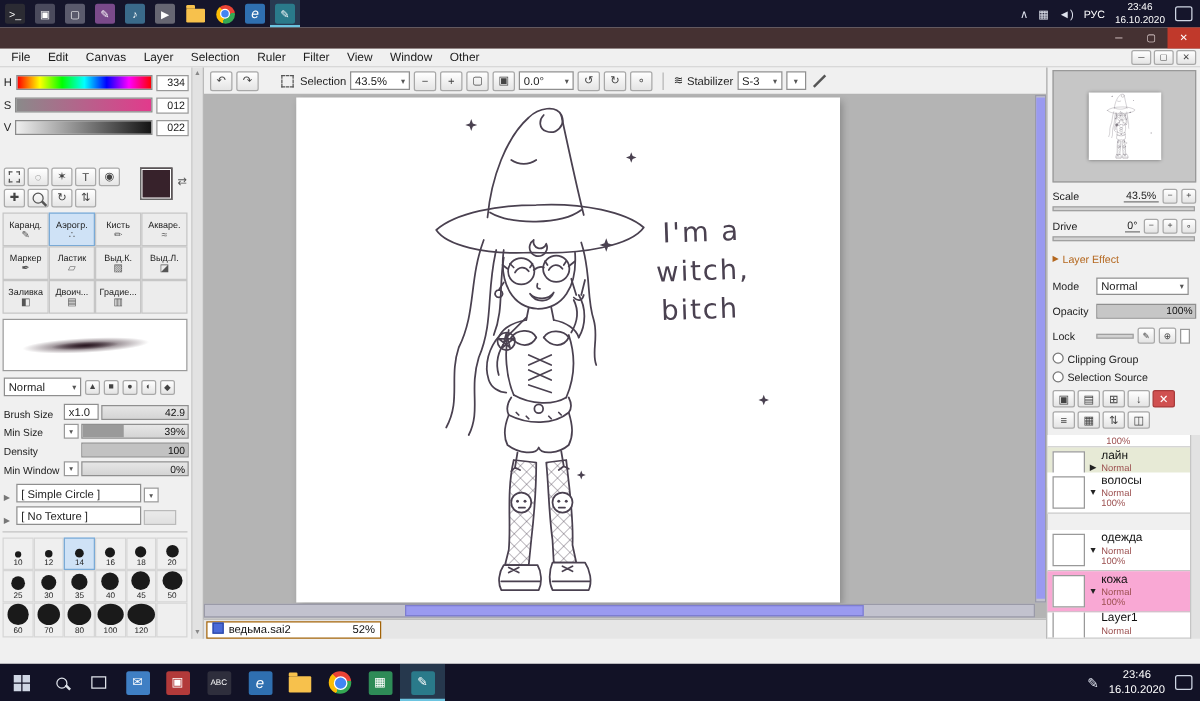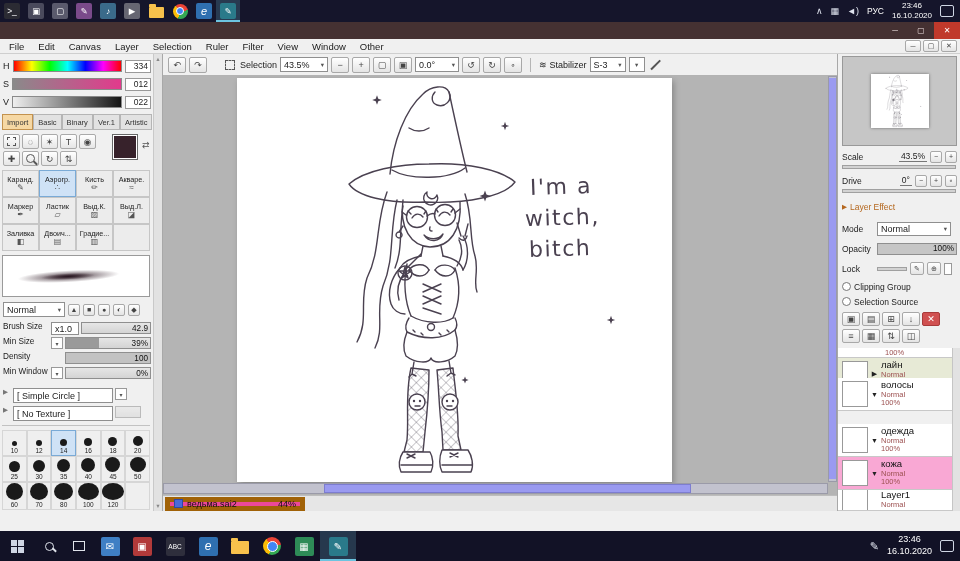--- a/index.html
+++ b/index.html
@@ -58,40 +58,40 @@
 .ptab.sel{background:#f6d8a4;border-color:#c3924e}
 .mini{width:17px;height:15px;display:flex;align-items:center;justify-content:center;border:1px solid #aaa;background:linear-gradient(#fff,#e6e6e6);color:#444;border-radius:2px;font-size:9px}
 .swatch{position:absolute;left:112px;top:80px;width:26px;height:26px;background:#37222b;border:1px solid #666;box-shadow:inset 0 0 0 1px #fff}
 .bgrid{position:absolute;left:2px;top:116px;width:148px;display:grid;grid-template-columns:repeat(4,1fr)}
 .bcell{height:27px;border:1px solid #c6c6c6;display:flex;flex-direction:column;align-items:center;justify-content:center;font-size:7.2px;background:#ececec;color:#222;overflow:hidden}
 .bcell .g{font-size:8px;color:#555;line-height:1.1}
 .bcell.sel{background:#cfe2f6;border-color:#7aaad6}
 .stroke-box{position:absolute;left:2px;top:201px;width:148px;height:42px;background:#fff;border:1px solid #9a9a9a;overflow:hidden}
 .stroke{position:absolute;left:8px;top:11px;width:128px;height:18px;background:radial-gradient(ellipse 55% 46% at 45% 50%,rgba(55,35,45,.95),rgba(55,35,45,0) 72%);transform:rotate(-3deg)}
 .stroke2{position:absolute;left:30px;top:16px;width:70px;height:9px;background:radial-gradient(ellipse 55% 50% at 50% 50%,rgba(40,22,32,.9),rgba(40,22,32,0) 70%);transform:rotate(-3deg)}
-.srow{position:absolute;left:3px;width:148px;height:14px;display:flex;align-items:flex-start;gap:2px;font-size:8.2px;color:#222}
+.srow{position:absolute;left:3px;width:148px;height:14px;display:flex;align-items:flex-end;gap:2px;font-size:8.2px;color:#222}
 .slabel{width:46px;flex:none}
 .slider-bar{position:relative;flex:1;height:12px;border:1px solid #8f8f8f;background:linear-gradient(#e6e6e6,#d4d4d4);overflow:hidden}
 .slider-fill{position:absolute;left:0;top:0;bottom:0;background:#9a9a9a}
 .slider-val{position:absolute;right:2px;top:0;bottom:0;display:flex;align-items:center;font-size:8.2px;color:#111}
 .tinybox{width:12px;height:12px;border:1px solid #999;background:#fff;display:flex;align-items:center;justify-content:center;font-size:6px;color:#555;flex:none}
 .sgrid{position:absolute;left:2px;top:376px;width:148px;display:grid;grid-template-columns:repeat(6,1fr);grid-template-rows:26px 26px 28px}
 .scell{display:flex;flex-direction:column;align-items:center;justify-content:flex-end;padding-bottom:1px;font-size:6.5px;color:#222;border:1px solid #d6d6d6;background:#efefef}
 .scell .dot{border-radius:50%;background:#1a1a1a;margin-bottom:1px}
 .scell.sel{background:#cfe2f6;border-color:#7aaad6}
 
 .canvas-area{position:absolute;left:163px;top:76px;width:674px;height:419px;background:#b4b4b4;overflow:hidden}
 .canvas-page{position:absolute;left:74px;top:2px;width:435px;height:404px;background:#fff;box-shadow:2px 3px 6px rgba(0,0,0,.25)}
 .cv-text{position:absolute;color:#4a4150;font-size:22px;letter-spacing:1.5px;transform:rotate(-2deg);font-family:"DejaVu Sans",sans-serif}
 .hscroll{position:absolute;left:0;bottom:1px;height:11px;width:665px;background:#c2c2ce;border:1px solid #9a9aa8}
 .hthumb{position:absolute;left:160px;width:367px;top:0;bottom:0;background:#9a9af0;border:1px solid #7d7dd0}
 .vscroll{position:absolute;right:0;top:0;width:9px;height:406px;background:#c2c2ce;border:1px solid #9a9aa8}
 .vthumb{position:absolute;top:1px;bottom:2px;left:0;right:0;background:#9a9af0}
 .doc-tabs{position:absolute;left:163px;top:495px;width:674px;height:16px;background:#e6e6e6;border-top:1px solid #bdbdbd;display:flex;align-items:center}
-.dtab{display:flex;align-items:center;gap:4px;background:#ec4899;border:5px solid #a16207;height:14px;margin-left:2px;padding:0 4px;font-size:9px;width:140px;color:#111}
+.dtab{display:flex;gap:4px;background:#ffffff;border:1px solid #a16207;height:14px;margin-left:2px;padding:0 4px;font-size:9px;width:140px;color:#111}
 .dtab .z{margin-left:auto}
 .dtab-icon{width:9px;height:9px;background:#4a6ad8;border:1px solid #2d49a8;flex:none}
 
 .right-panel{position:absolute;left:837px;top:54px;width:123px;height:457px;background:#f0f0f0;border-left:1px solid #a8a8a8}
 .navbox{position:absolute;left:4px;top:2px;width:115px;height:90px;background:#c6c6c6;border:1px solid #999;display:flex;align-items:center;justify-content:center}
 .navpage{width:58px;height:54px;background:#fff;box-shadow:0 0 3px rgba(0,0,0,.45);overflow:hidden}
 .rrow{position:absolute;left:4px;width:115px;height:13px;display:flex;align-items:center;font-size:8.5px;color:#222;gap:3px}
 .rlabel{width:32px;flex:none}
 .rval{border-bottom:1px solid #777;padding:0 2px;margin-left:auto}
 .groove{position:absolute;height:4px;background:#d2d2d2;border:1px solid #a0a0a0}
@@ -307,27 +307,20 @@
       <span>S</span>
       <div class="cbar" style="background:linear-gradient(90deg,#8a8a8a,#e23a8c)"></div>
       <div class="cval">012</div>
     </div>
     <div class="crow" style="top:40px">
       <span>V</span>
       <div class="cbar" style="background:linear-gradient(90deg,#efefef,#141414)"></div>
       <div class="cval">022</div>
     </div>
 
-    <div class="ptabs">
-      <span class="ptab sel">Import</span>
-      <span class="ptab">Basic</span>
-      <span class="ptab">Binary</span>
-      <span class="ptab">Ver.1</span>
-      <span class="ptab">Artistic</span>
-    </div>
 
     <div class="ab" style="left:3px;top:80px;display:flex;gap:2px">
       <span class="mini">
           <span class="sel-icon" style="margin:0;width:9px;height:9px"></span>
         </span>
       <span class="mini">◌</span>
       <span class="mini">✶</span>
       <span class="mini">T</span>
       <span class="mini">◉</span>
     </div>
@@ -543,21 +536,21 @@
       </div>
     <div class="vscroll">
         <div class="vthumb"></div>
       </div>
   </div>
 
   <div class="doc-tabs">
     <div class="dtab">
       <span class="dtab-icon"></span>
       <span>ведьма.sai2</span>
-      <span class="z">44%</span>
+      <span class="z">52%</span>
     </div>
   </div>
 
   <div class="right-panel">
     <div class="navbox">
       <div class="navpage">
         <svg viewBox="0 0 435 403" width="58" height="54">
             <use href="#witch-sym"></use>
           </svg>
       </div>

